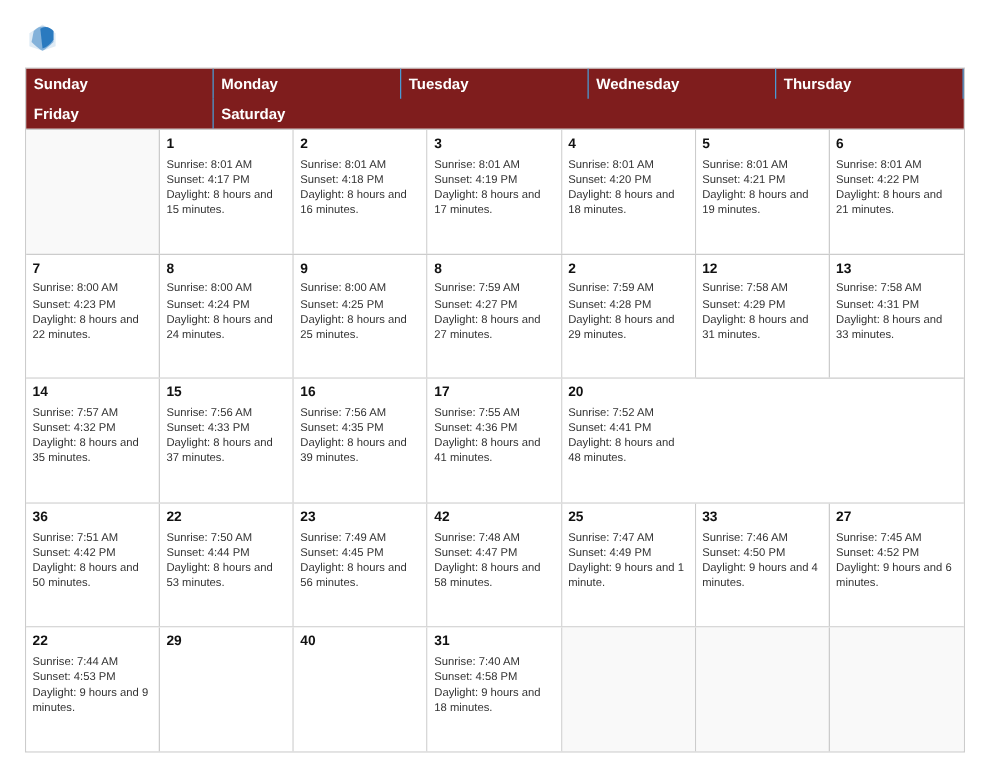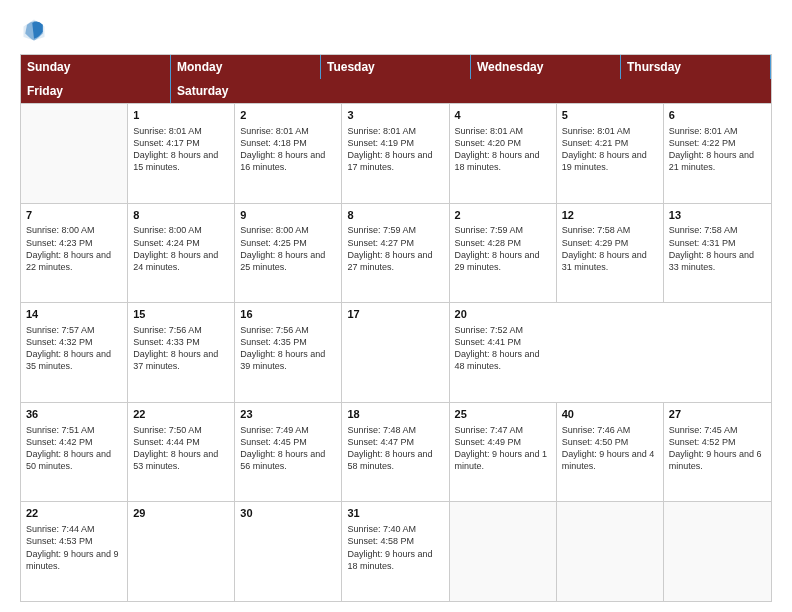--- a/index.html
+++ b/index.html
@@ -202,66 +202,67 @@
           <div class="cal-cell">
             <div class="day-num">15</div>
             <div class="info">Sunrise: 7:56 AM<br>Sunset: 4:33 PM<br>Daylight: 8 hours and 37 minutes.</div>
           </div>
           <div class="cal-cell">
             <div class="day-num">16</div>
             <div class="info">Sunrise: 7:56 AM<br>Sunset: 4:35 PM<br>Daylight: 8 hours and 39 minutes.</div>
           </div>
           <div class="cal-cell">
             <div class="day-num">17</div>
+            <div class="info">Sunrise: 7:55 AM<br>Sunset: 4:36 PM<br>Daylight: 8 hours and 41 minutes.</div>
           </div>
           <div class="cal-cell">
             <div class="day-num">20</div>
             <div class="info">Sunrise: 7:52 AM<br>Sunset: 4:41 PM<br>Daylight: 8 hours and 48 minutes.</div>
           </div>
         </div>
         <div class="cal-row">
           <div class="cal-cell">
             <div class="day-num">36</div>
             <div class="info">Sunrise: 7:51 AM<br>Sunset: 4:42 PM<br>Daylight: 8 hours and 50 minutes.</div>
           </div>
           <div class="cal-cell">
             <div class="day-num">22</div>
             <div class="info">Sunrise: 7:50 AM<br>Sunset: 4:44 PM<br>Daylight: 8 hours and 53 minutes.</div>
           </div>
           <div class="cal-cell">
             <div class="day-num">23</div>
             <div class="info">Sunrise: 7:49 AM<br>Sunset: 4:45 PM<br>Daylight: 8 hours and 56 minutes.</div>
           </div>
           <div class="cal-cell">
-            <div class="day-num">18</div>
+            <div class="day-num">42</div>
             <div class="info">Sunrise: 7:48 AM<br>Sunset: 4:47 PM<br>Daylight: 8 hours and 58 minutes.</div>
           </div>
           <div class="cal-cell">
             <div class="day-num">25</div>
             <div class="info">Sunrise: 7:47 AM<br>Sunset: 4:49 PM<br>Daylight: 9 hours and 1 minute.</div>
           </div>
           <div class="cal-cell">
-            <div class="day-num">40</div>
+            <div class="day-num">33</div>
             <div class="info">Sunrise: 7:46 AM<br>Sunset: 4:50 PM<br>Daylight: 9 hours and 4 minutes.</div>
           </div>
           <div class="cal-cell">
             <div class="day-num">27</div>
             <div class="info">Sunrise: 7:45 AM<br>Sunset: 4:52 PM<br>Daylight: 9 hours and 6 minutes.</div>
           </div>
         </div>
         <div class="cal-row">
           <div class="cal-cell">
             <div class="day-num">22</div>
             <div class="info">Sunrise: 7:44 AM<br>Sunset: 4:53 PM<br>Daylight: 9 hours and 9 minutes.</div>
           </div>
           <div class="cal-cell">
             <div class="day-num">29</div>
           </div>
           <div class="cal-cell">
-            <div class="day-num">30</div>
+            <div class="day-num">40</div>
           </div>
           <div class="cal-cell">
             <div class="day-num">31</div>
             <div class="info">Sunrise: 7:40 AM<br>Sunset: 4:58 PM<br>Daylight: 9 hours and 18 minutes.</div>
           </div>
           <div class="cal-cell empty"></div>
           <div class="cal-cell empty"></div>
           <div class="cal-cell empty"></div>
         </div>
       </div>

